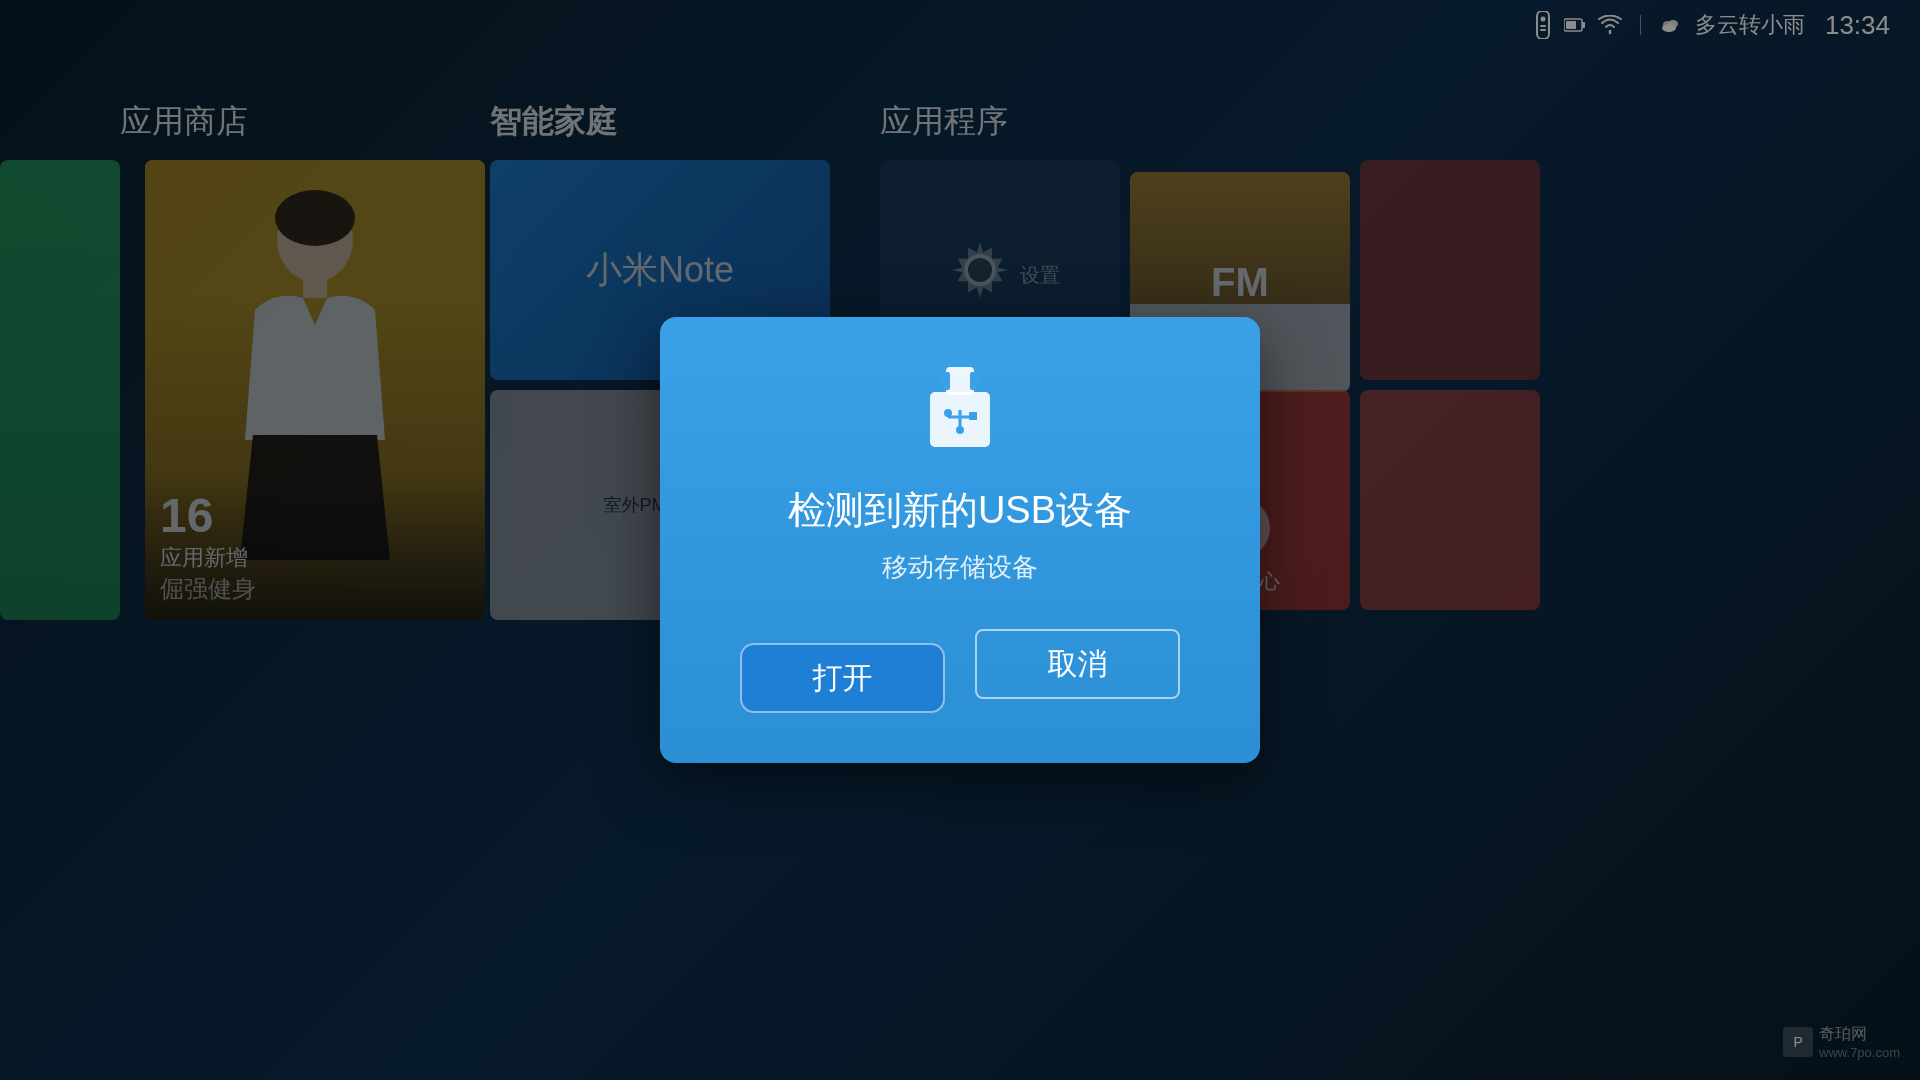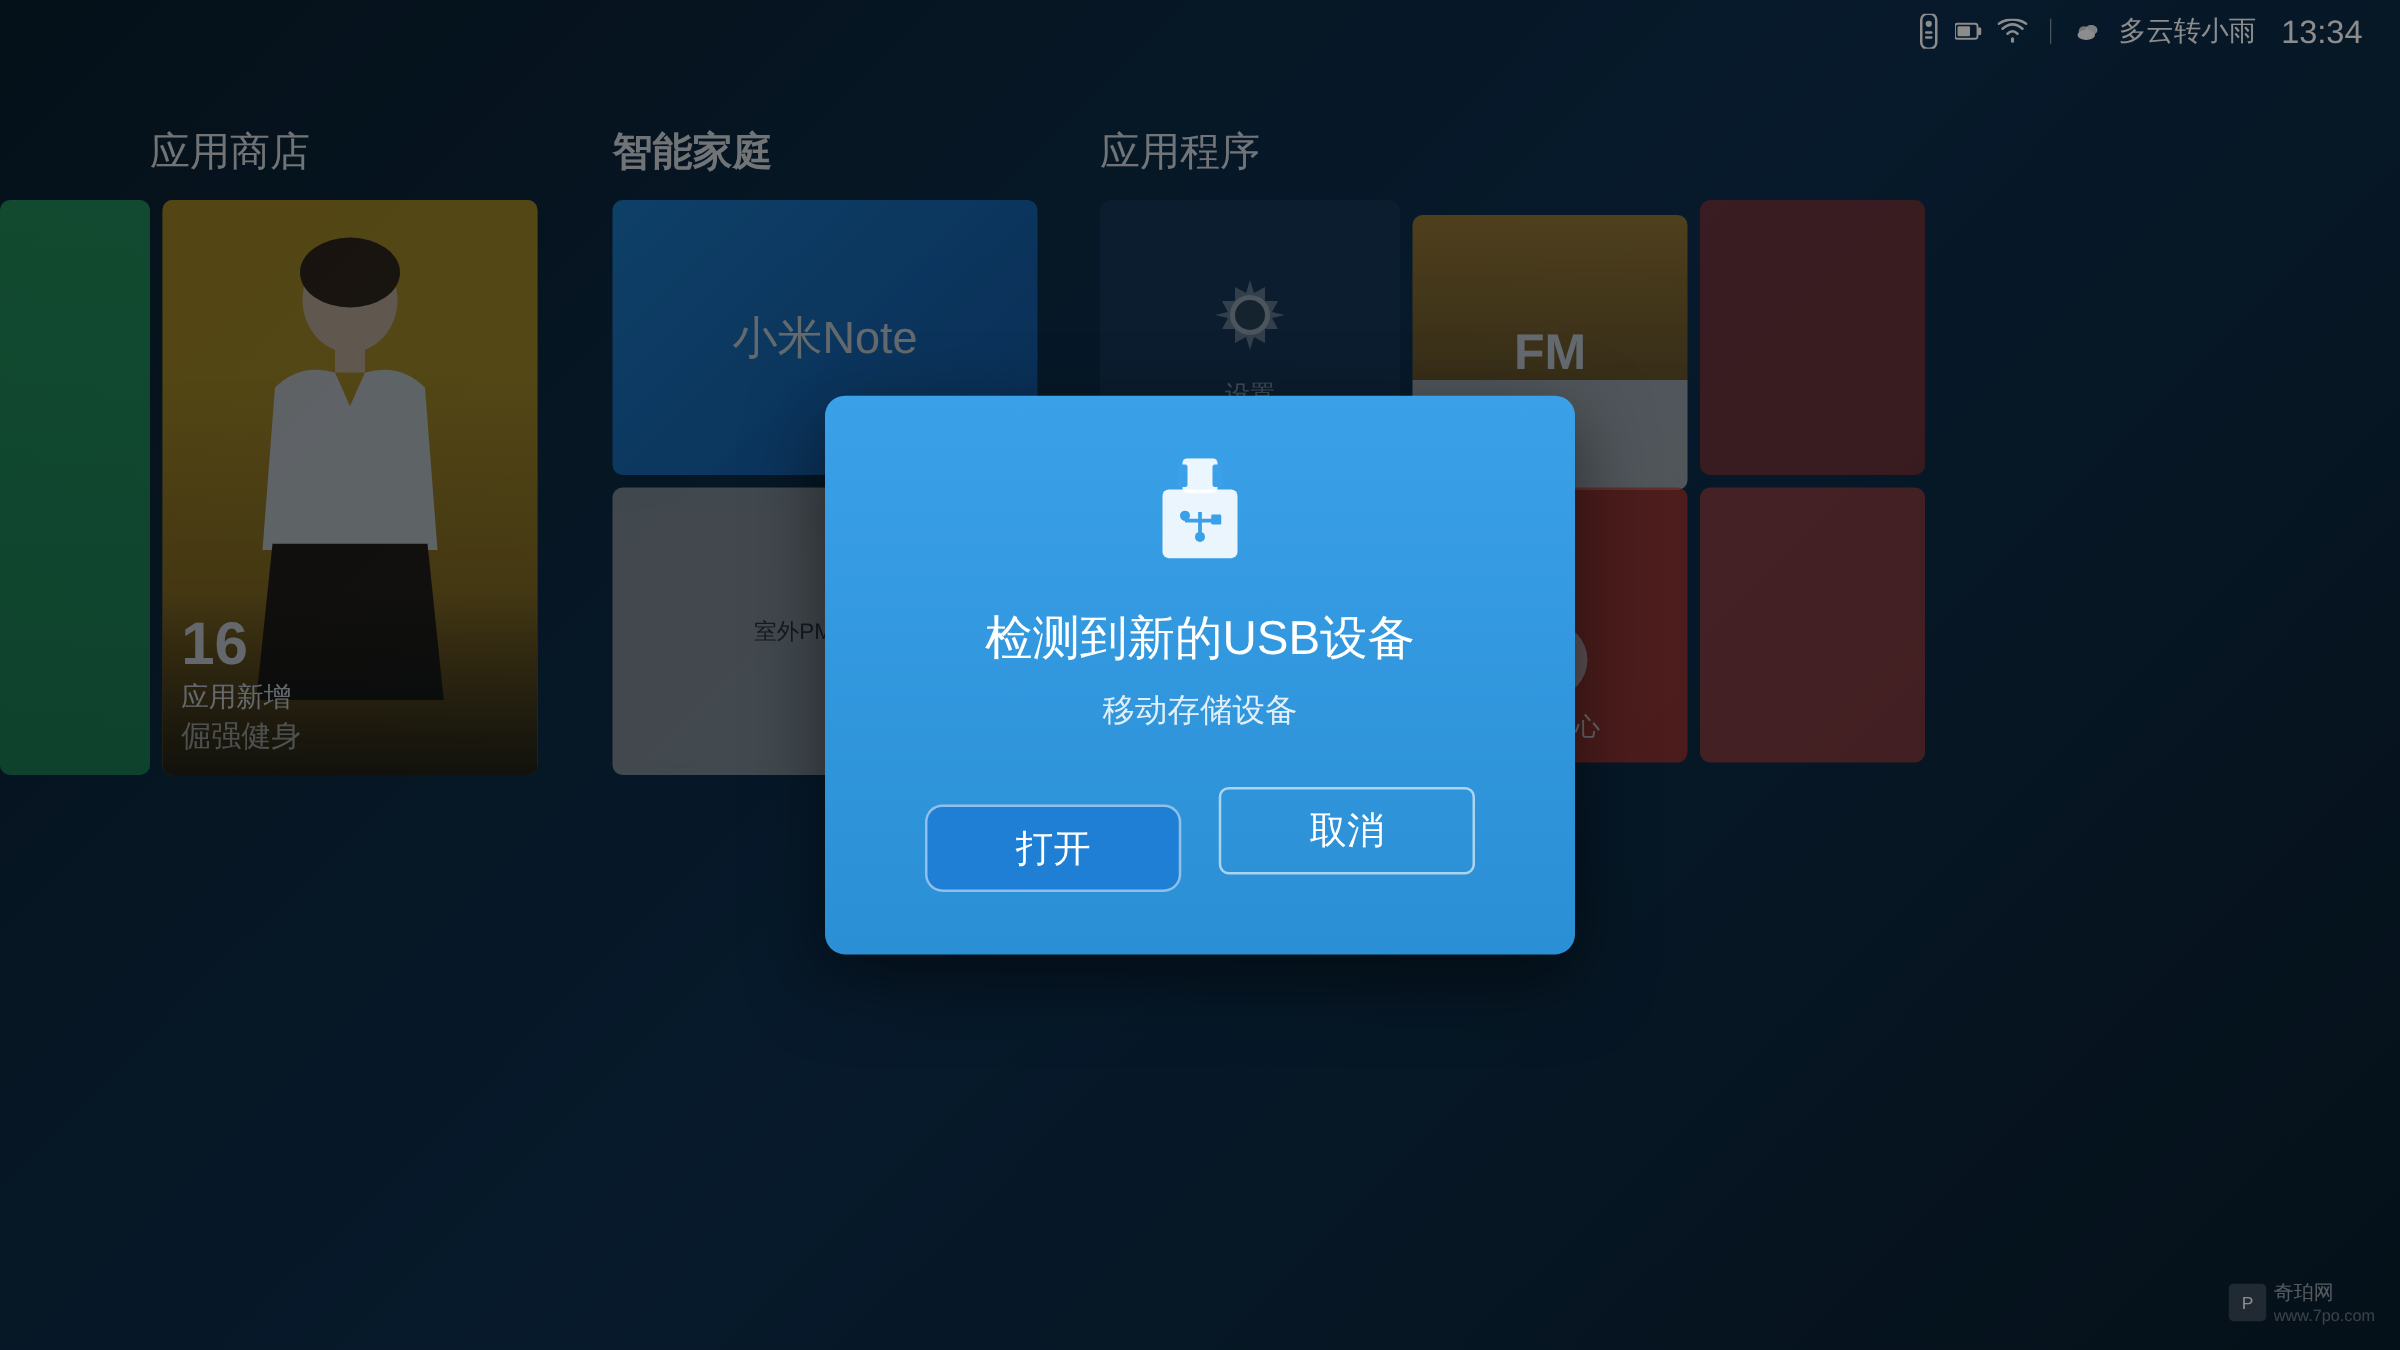--- a/index.html
+++ b/index.html
@@ -49,23 +49,23 @@
       top: 160px;
       width: 120px;
       height: 460px;
       background: linear-gradient(180deg, #2ecc71, #27ae60);
       border-radius: 8px;
       opacity: 0.6;
     }
 
     .tile-person {
       position: absolute;
-      left: 130px;
+      left: 145px;
       top: 160px;
-      width: 300px;
+      width: 340px;
       height: 460px;
       background: linear-gradient(180deg, #c8a020, #a07010);
       border-radius: 8px;
       overflow: hidden;
       opacity: 0.7;
     }
 
     .tile-person-overlay {
       position: absolute;
       bottom: 0;
@@ -106,21 +106,21 @@
     
     .tile-settings {
       position: absolute;
       left: 880px;
       top: 160px;
       width: 240px;
       height: 220px;
       background: #1a3a5a;
       border-radius: 8px;
       display: flex;
-      flex-direction: column;
+      flex-direction: row;
       align-items: center;
       justify-content: center;
       opacity: 0.7;
     }
 
     .tile-fm {
       position: absolute;
       left: 1130px;
       top: 172px;
       width: 220px;

